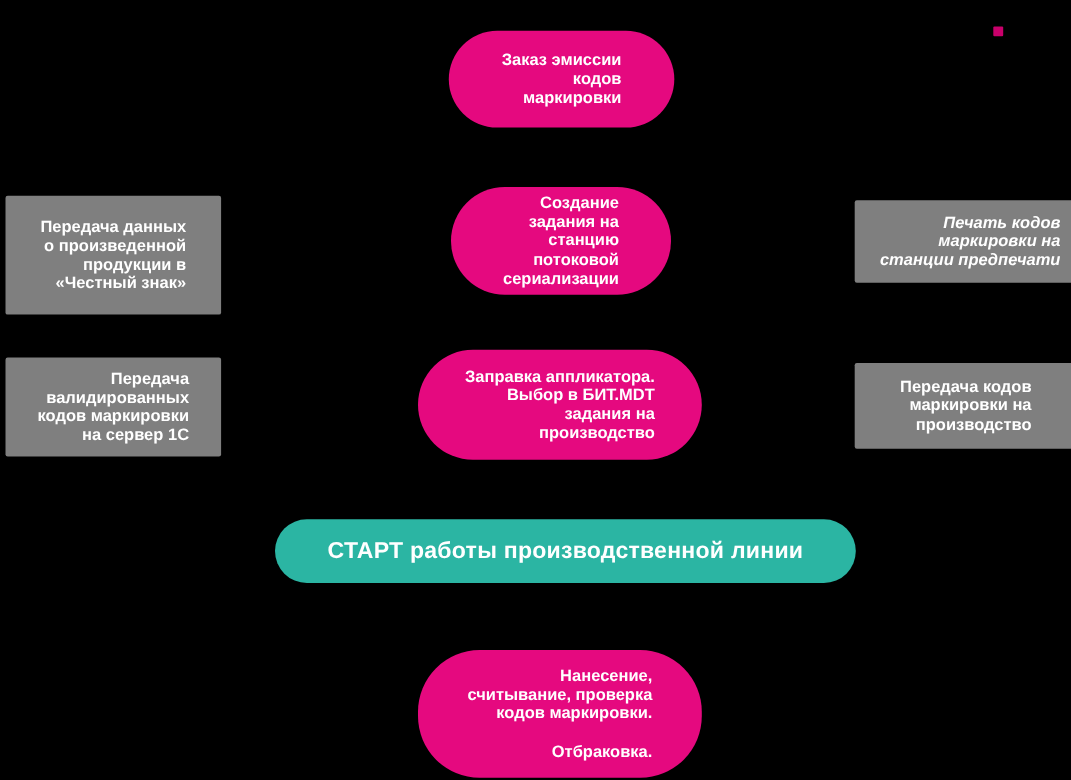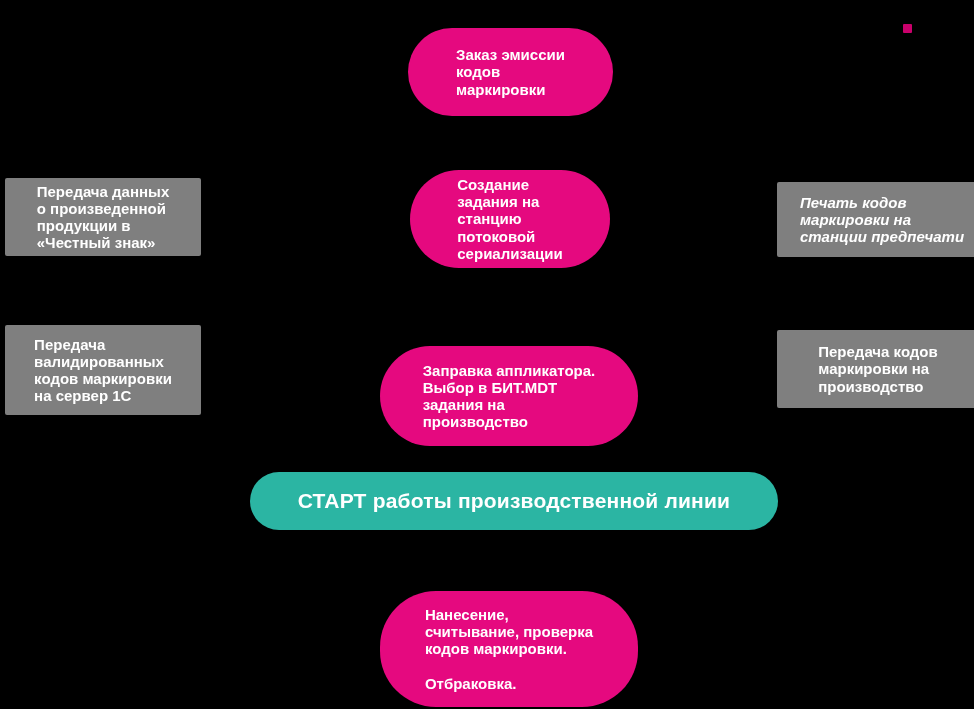--- a/index.html
+++ b/index.html
@@ -18,21 +18,21 @@
     position: absolute;
     inset: 0;
     width: 974px;
     height: 709px;
   }
   .node {
     position: absolute;
     display: flex;
     align-items: center;
     justify-content: center;
-    text-align: left;
+    text-align: right;
     color: #ffffff;
     font-weight: 700;
     white-space: pre-line;
     line-height: 1.14;
     box-sizing: border-box;
     padding: 6px 14px;
   }
   .pill {
     background: #E5097F;
     font-size: 15px;
@@ -45,23 +45,23 @@
   .teal-bar {
     background: #2BB5A3;
     border-radius: 29px;
     font-size: 21px;
     letter-spacing: 0.2px;
   }
 
   
   #node-emission-order   { left: 408px; top: 28px;  width: 205px; height: 88px;  border-radius: 44px; }
   #node-serialization-task{ left: 410px; top: 170px; width: 200px; height: 98px; border-radius: 53px; }
-  #node-chestny-znak     { left: 5px;   top: 178px; width: 196px; height: 78px; }
+  #node-chestny-znak     { left: 5px;   top: 178px; width: 196px; height: 108px; }
   #node-preprint-print   { left: 777px; top: 182px; width: 210px; height: 75px; font-style: italic; }
-  #node-applicator-load  { left: 380px; top: 318px; width: 258px; height: 100px; border-radius: 50px; margin-top: 28px; }
+  #node-applicator-load  { left: 380px; top: 318px; width: 258px; height: 100px; border-radius: 50px; }
   #node-validated-codes  { left: 5px;   top: 325px; width: 196px; height: 90px; }
   #node-codes-production { left: 777px; top: 330px; width: 202px; height: 78px; }
   #node-start-line       { left: 250px; top: 472px; width: 528px; height: 58px; }
   #node-apply-check      { left: 380px; top: 591px; width: 258px; height: 116px; border-radius: 56px; }
 
   .accent-dot {
     position: absolute;
     left: 903px;
     top: 24px;
     width: 9px;

